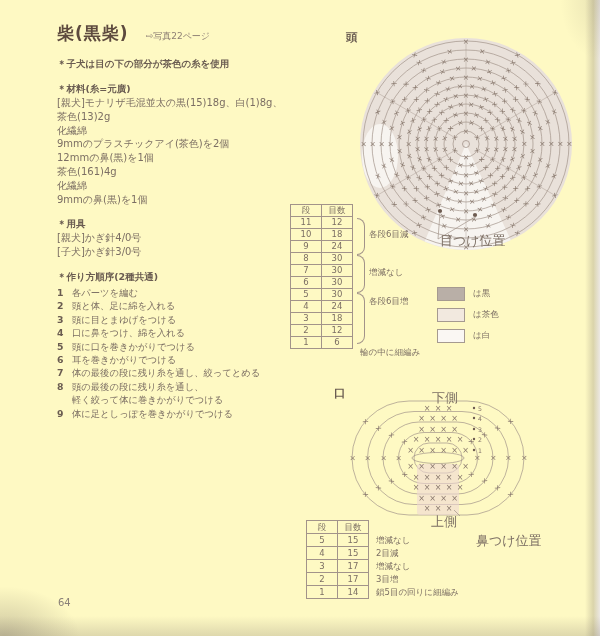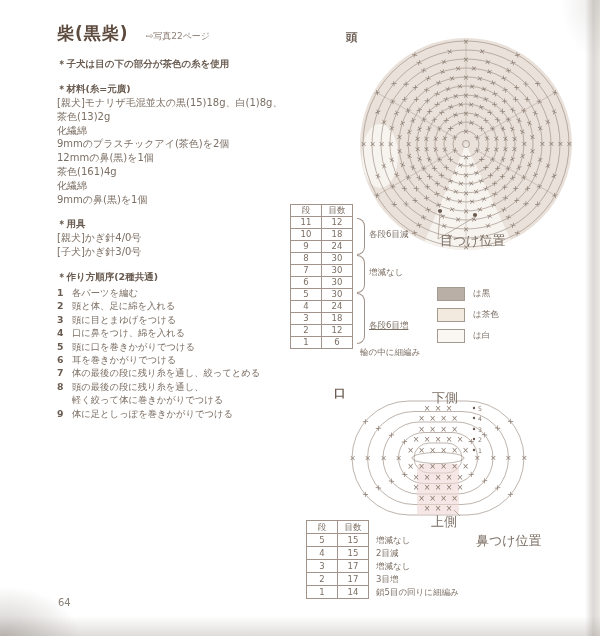--- a/index.html
+++ b/index.html
@@ -1,16 +1,16 @@
 <!DOCTYPE html>
 <html><head>
 <meta charset="utf-8">
 <style>
   html,body{margin:0;padding:0;background:#e8e4df;}
-  .page{position:relative;width:600px;height:636px;background:#ffffff;overflow:hidden;
+  .page{position:relative;width:600px;height:636px;background:#fef9c3;overflow:hidden;
         font-family:"DejaVu Sans","Liberation Sans",sans-serif;color:#7b6e63;}
   
   .left-col{position:absolute;left:57px;top:22px;width:268px;}
   .title-row{white-space:nowrap;}
   .title{font-size:17px;font-weight:700;color:#5d4a3e;letter-spacing:1px;display:inline;}
   .photo-ref{font-size:9px;color:#8d7f74;margin-left:12px;}
   .usage-note{margin-top:13px;font-size:9.5px;font-weight:700;color:#6a5c51;}
   .sec-heading{margin-top:10px;font-size:9.5px;font-weight:700;color:#6a5c51;line-height:15px;}
   .line{font-size:10px;line-height:13.8px;}
   .steps{margin-top:2px;}
@@ -438,21 +438,21 @@
           <td>6</td>
         </tr>
       </tbody>
   </table>
 
   <div class="brace" style="left:357px;top:218px;height:35px;"></div>
   <span class="group-label" style="left:369px;top:229px;">各段6目減</span>
   <div class="brace" style="left:357px;top:255px;height:36px;"></div>
   <span class="group-label" style="left:369px;top:267px;">増減なし</span>
   <div class="brace" style="left:357px;top:293px;height:49px;"></div>
-  <span class="group-label" style="left:369px;top:320px;text-decoration:underline;">各段6目増</span>
+  <span class="group-label" style="left:369px;top:296px;">各段6目増</span>
   <span class="group-label" style="left:360px;top:347px;">輪の中に細編み</span>
 
   <div class="legend" id="legend">
       <div class="legend-row">
         <span class="swatch" style="background: rgb(185, 175, 167);"></span>
         <span class="legend-label">は黒</span>
       </div>
       <div class="legend-row">
         <span class="swatch" style="background: rgb(242, 233, 223);"></span>
         <span class="legend-label">は茶色</span>

